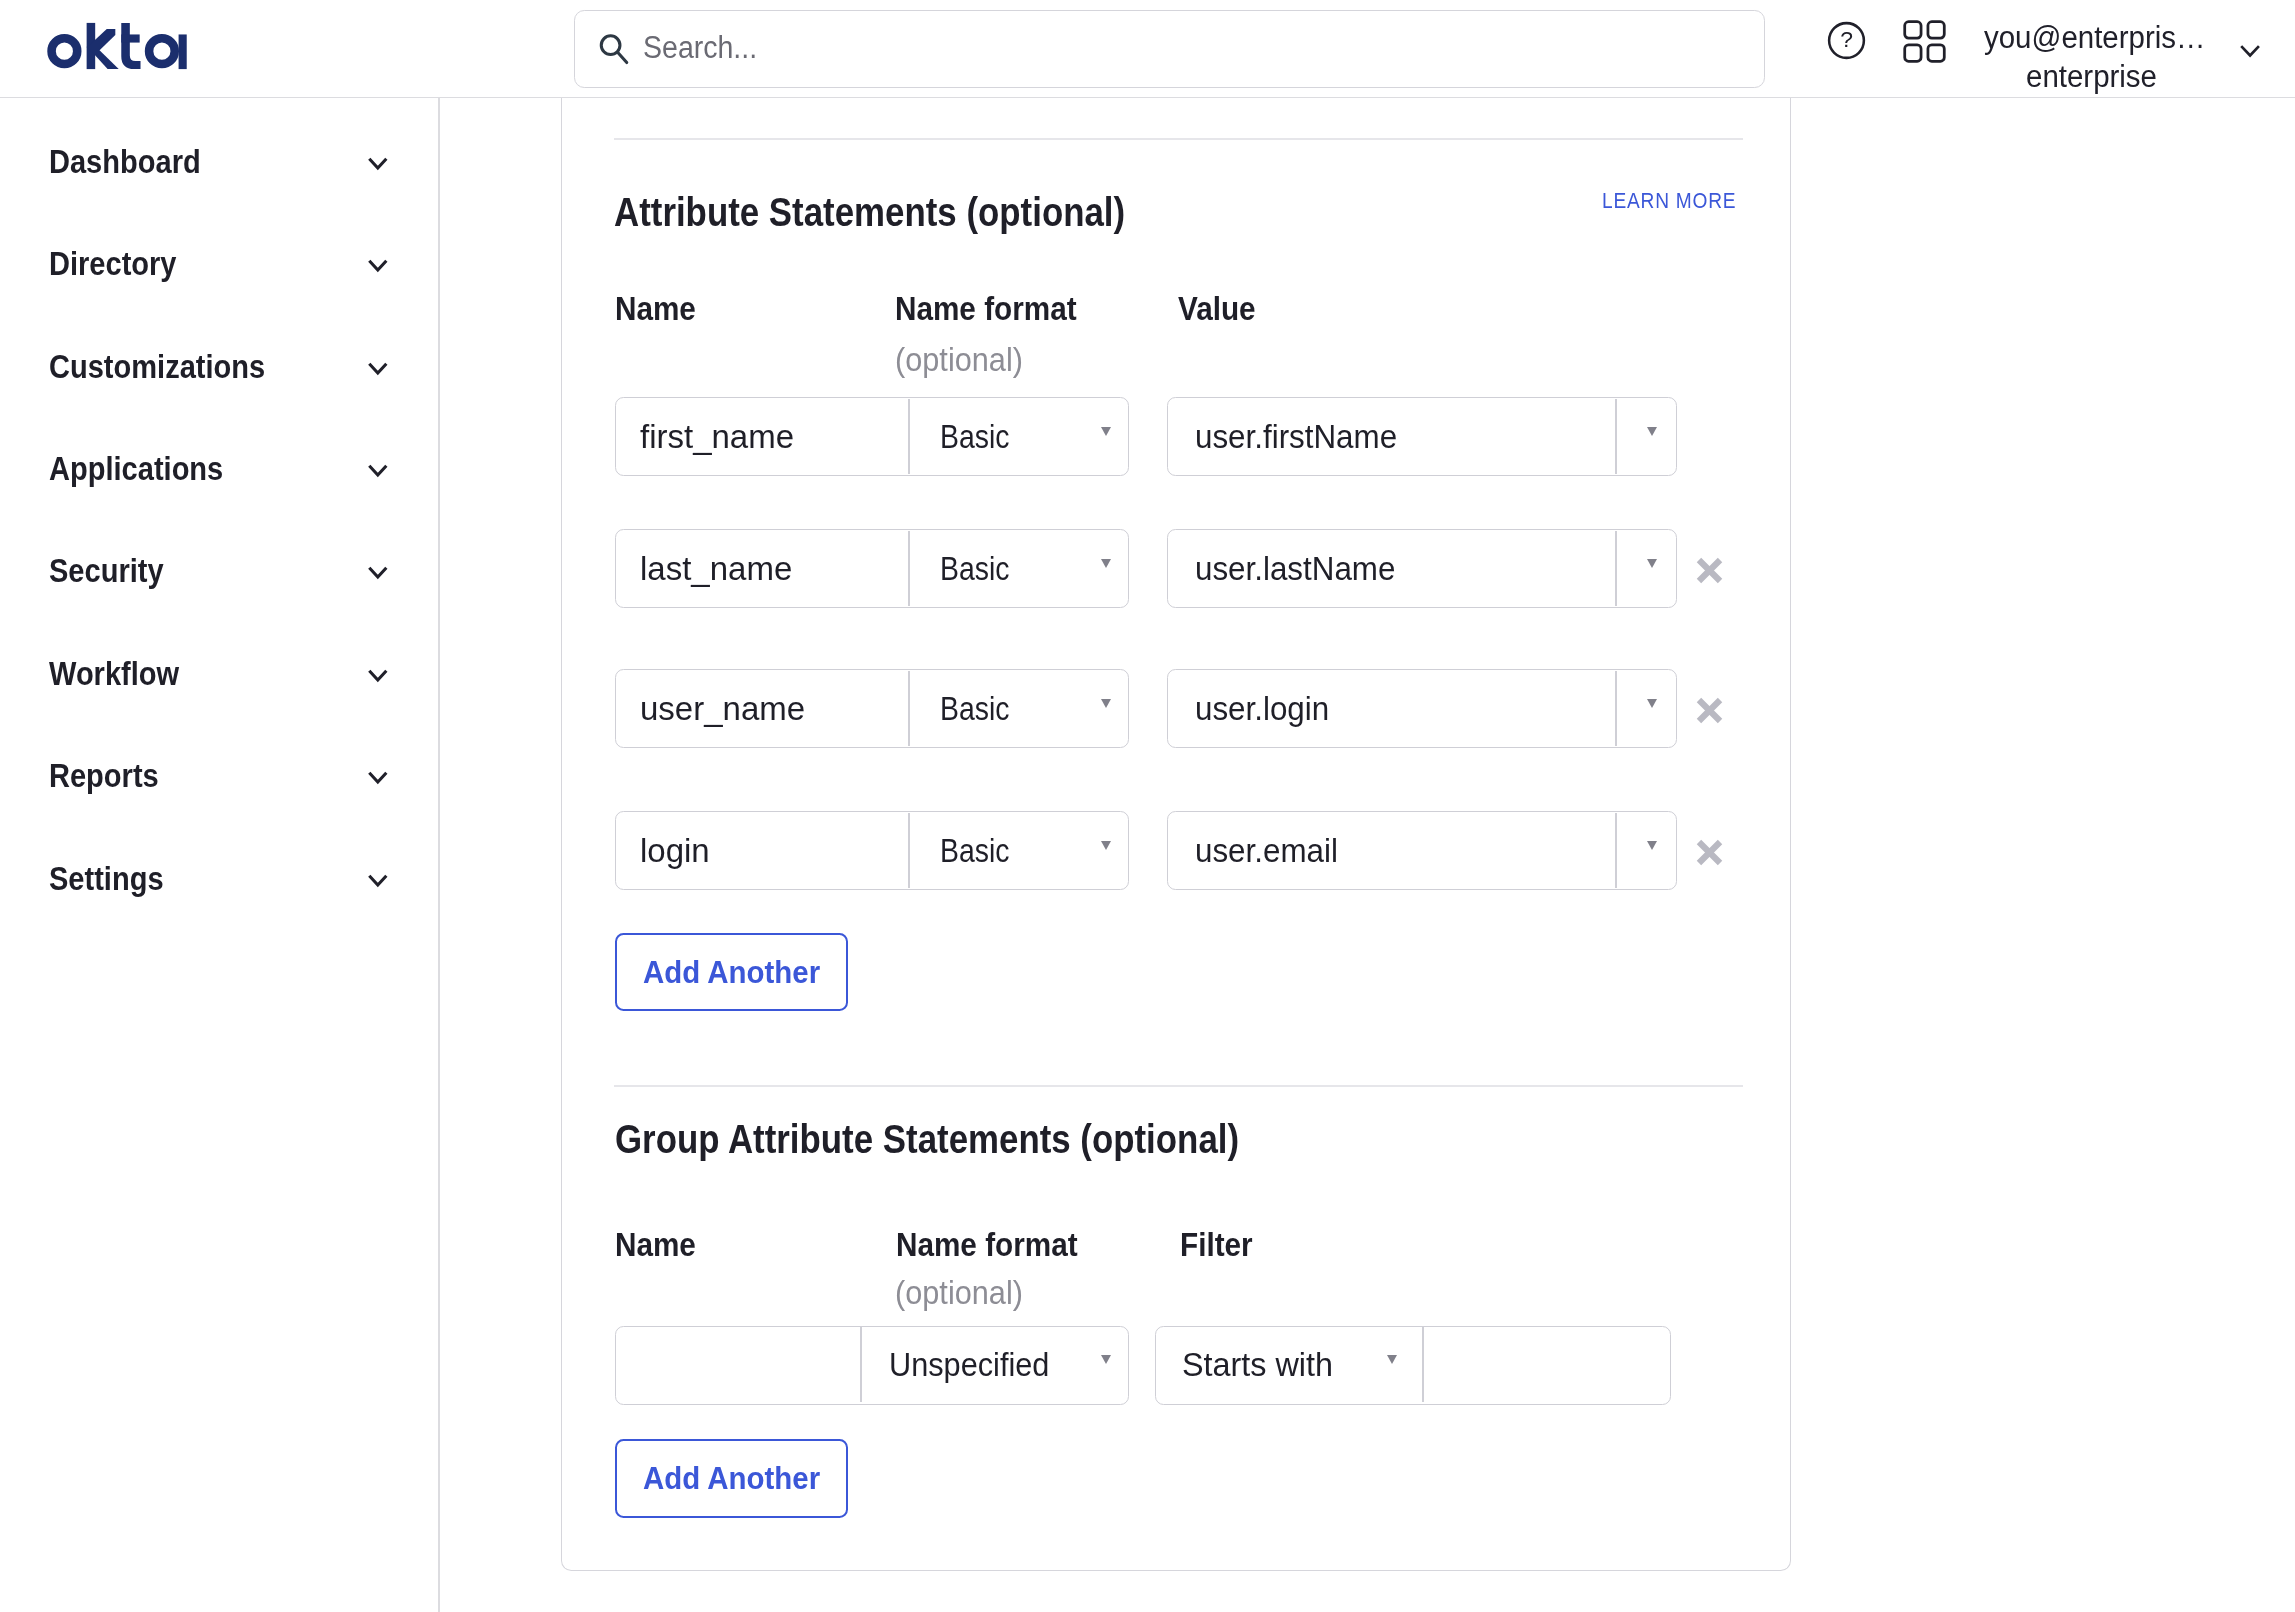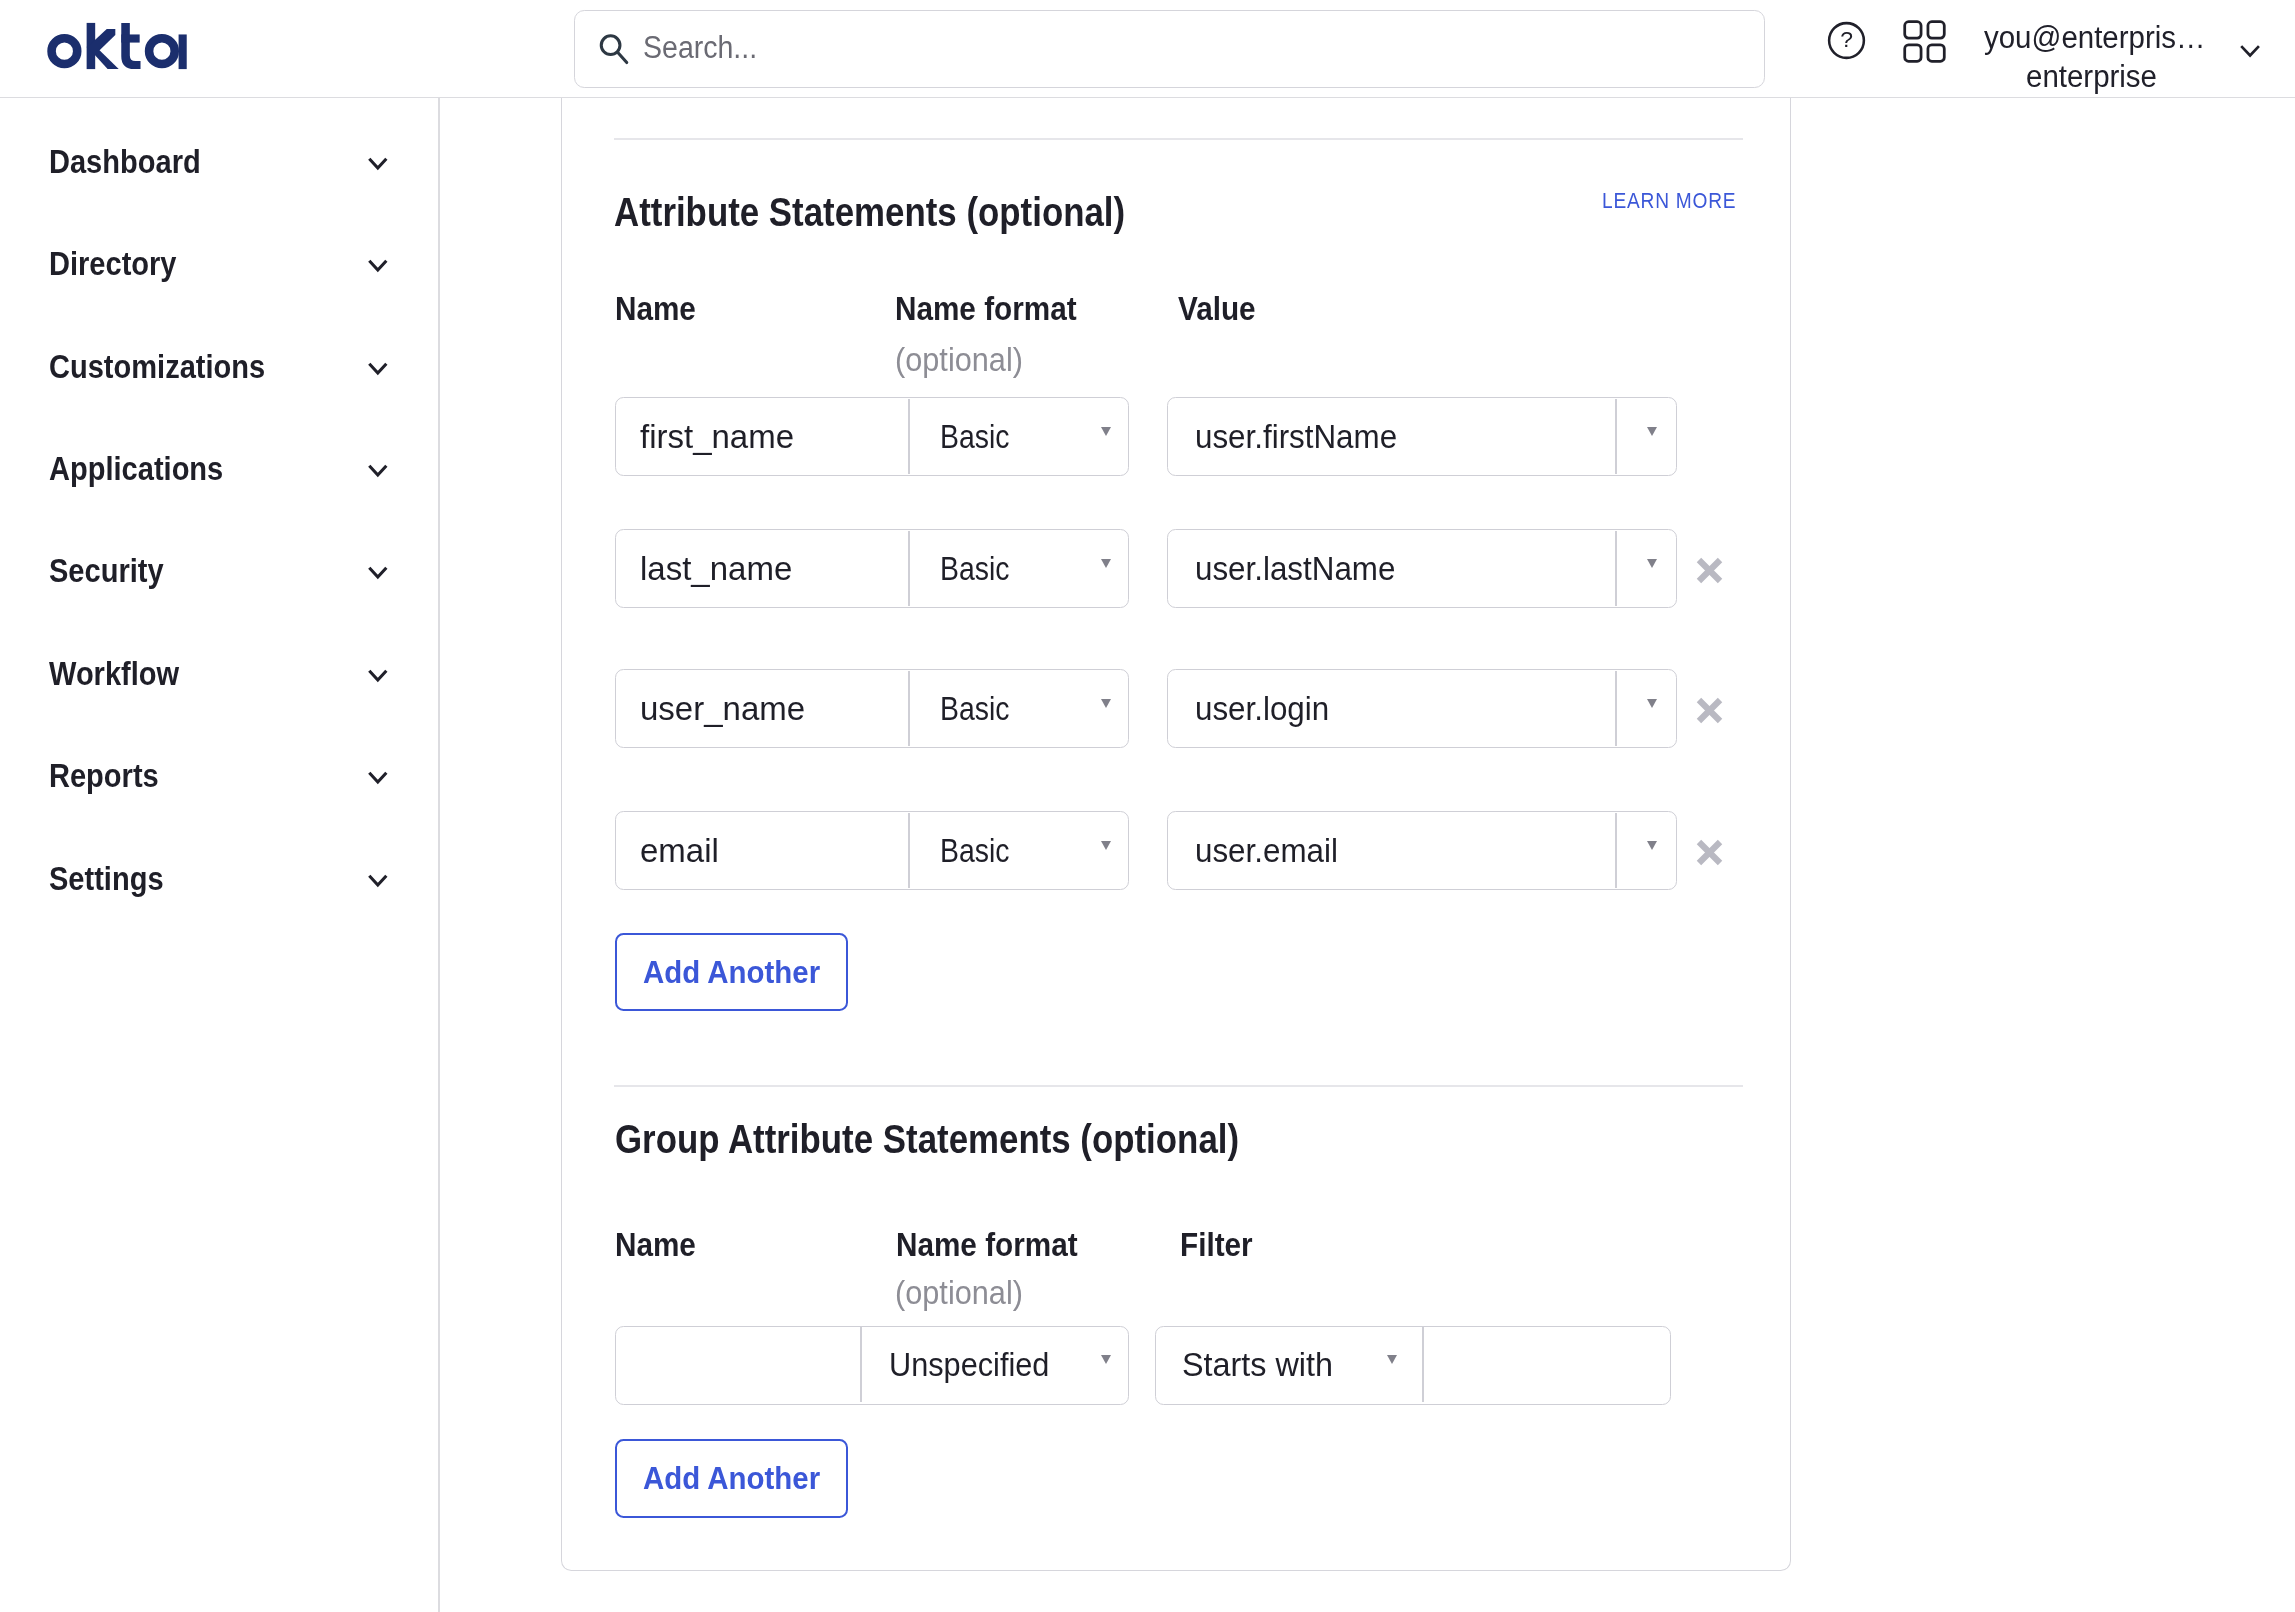--- a/index.html
+++ b/index.html
@@ -122,21 +122,21 @@
 <div class="box" style="left:1167px;top:669px;width:510px;height:79px;"></div>
 <div class="vdiv" style="left:1615px;top:671px;height:75px;"></div>
 <div class="t" style="left:1195px;top:692px;font-size:33px;font-weight:400;color:#1f1f28;transform:scaleX(0.95);">user.login</div>
 <div class="tri" style="left:1647px;top:699px;"></div>
 <svg class="abs" style="left:1696px;top:697px;" width="27" height="27" viewBox="0 0 32 32">
 <line x1="3.5" y1="3.5" x2="28.5" y2="28.5" stroke="#b9b9c2" stroke-width="7.4"></line>
 <line x1="28.5" y1="3.5" x2="3.5" y2="28.5" stroke="#b9b9c2" stroke-width="7.4"></line>
 </svg>
 <div class="box" style="left:615px;top:811px;width:514px;height:79px;"></div>
 <div class="vdiv" style="left:908px;top:813px;height:75px;"></div>
-<div class="t" style="left:640px;top:834px;font-size:33px;font-weight:400;color:#1f1f28;">email</div>
+<div class="t" style="left:640px;top:834px;font-size:33px;font-weight:400;color:#1f1f28;">login</div>
 <div class="t" style="left:940px;top:834px;font-size:33px;font-weight:400;color:#1f1f28;transform:scaleX(0.86);">Basic</div>
 <div class="tri" style="left:1101px;top:841px;"></div>
 <div class="box" style="left:1167px;top:811px;width:510px;height:79px;"></div>
 <div class="vdiv" style="left:1615px;top:813px;height:75px;"></div>
 <div class="t" style="left:1195px;top:834px;font-size:33px;font-weight:400;color:#1f1f28;transform:scaleX(0.95);">user.email</div>
 <div class="tri" style="left:1647px;top:841px;"></div>
 <svg class="abs" style="left:1696px;top:839px;" width="27" height="27" viewBox="0 0 32 32">
 <line x1="3.5" y1="3.5" x2="28.5" y2="28.5" stroke="#b9b9c2" stroke-width="7.4"></line>
 <line x1="28.5" y1="3.5" x2="3.5" y2="28.5" stroke="#b9b9c2" stroke-width="7.4"></line>
 </svg>

